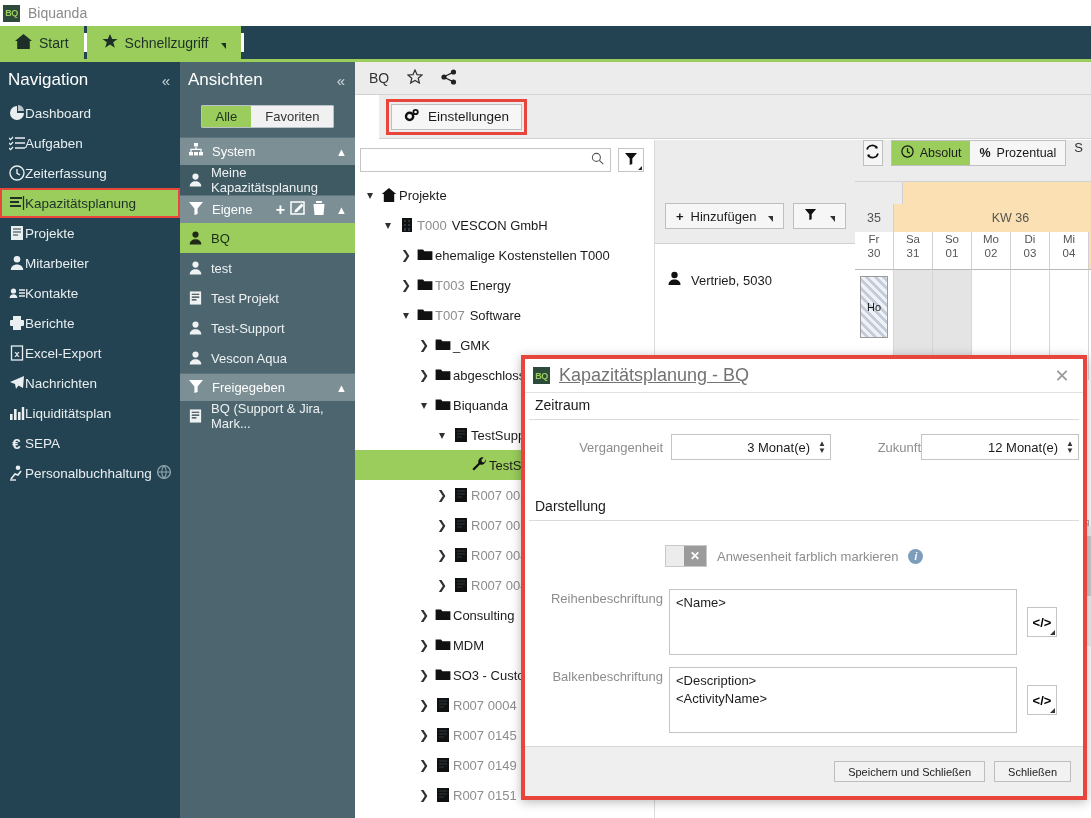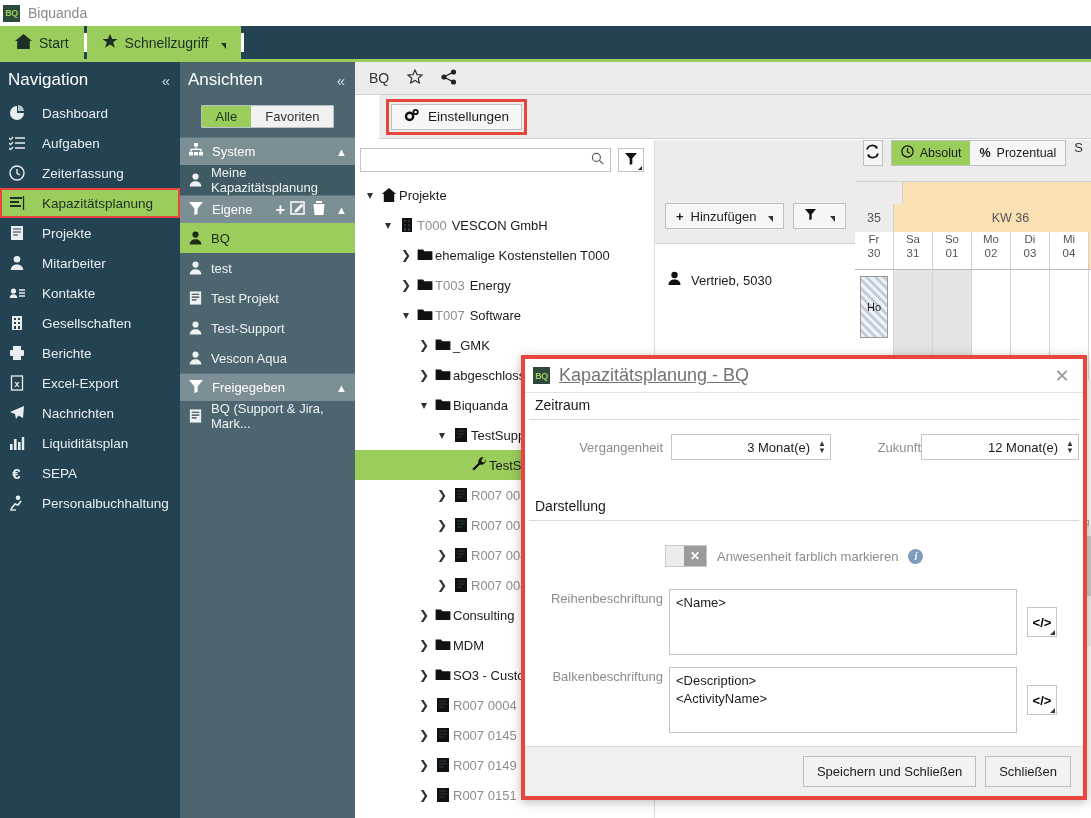--- a/index.html
+++ b/index.html
@@ -51,21 +51,21 @@
   .nav {
     position: absolute; top: 62px; left: 0; width: 180px; height: 756px;
     background: #234352; color: #ffffff;
   }
   .nav-header {
     height: 36px; display: flex; align-items: center;
     padding: 0 10px 0 8px; font-size: 17px; color: #ffffff;
   }
   .nav-header .collapse { margin-left: auto; font-size: 15px; color: #cfd8dc; }
   .nav-item {
-    height: 30px; display: flex; align-items: center; gap: 17px;
+    height: 30px; display: flex; align-items: center; gap: 0;
     padding: 0 8px; font-size: 13.5px; color: #e9eef0; cursor: default;
   }
   .nav-item .ico {
     width: 17px; height: 17px; display: inline-flex;
     align-items: center; justify-content: center; flex: 0 0 17px;
   }
   .nav-item.selected {
     background: #9ACD5B; color: #1d2f27;
     outline: 2px solid #e8453c; outline-offset: -2px;
   }
@@ -287,22 +287,22 @@
   .codebtn::after {
     content: ""; position: absolute; right: 1px; bottom: 1px;
     border-left: 5px solid transparent; border-bottom: 5px solid #333;
   }
   .modal-footer {
     height: 50px; background: #efefef; border-top: 1px solid #d8d8d8;
     display: flex; align-items: center; justify-content: flex-end;
     gap: 9px; padding: 0 12px;
   }
   .fbtn {
-    height: 31px; padding: 0 13px; background: #f2f2f2; border: 1px solid #bdbdbd;
-    font-size: 13px; color: #1b1b1b; display: flex; align-items: center;
+    height: 21px; padding: 0 13px; background: #f2f2f2; border: 1px solid #bdbdbd;
+    font-size: 11px; color: #1b1b1b; display: flex; align-items: center;
   }
   
   .scrollstrip {
     position: absolute; right: 0; top: 386px; width: 11px; height: 120px;
     background: #f0f0f0; border-left: 1px solid #dcdcdc;
   }
   .scrollstrip .thumb { position: absolute; top: 10px; left: 1px; width: 9px; height: 60px; background: #cdcdcd; }
   .hatchbox {
     position: absolute; right: 2px; top: 380px; width: 22px; height: 52px;
     background: repeating-linear-gradient(45deg,#ffffff 0 3px,#c9c9c9 3px 6px);
@@ -404,29 +404,20 @@
         </div>
         <div class="nav-item">
           <span class="ico">
             <svg width="16" height="16" viewBox="0 0 16 16">
               <circle cx="4.5" cy="6" r="2.6" fill="#e9eef0"></circle>
               <path d="M.6 13c0-2.4 1.8-3.8 3.9-3.8S8.4 10.6 8.4 13z" fill="#e9eef0"></path>
               <path d="M10 5h6M10 8h6M10 11h6" stroke="#e9eef0" stroke-width="1.3"></path>
             </svg>
           </span>
           <span>Kontakte</span>
-        </div>
-        <div class="nav-item">
-          <span class="ico">
-            <svg width="16" height="16" viewBox="0 0 16 16">
-              <rect x="3" y="1" width="10" height="14" fill="#e9eef0"></rect>
-              <path d="M5 3h2v2H5zM9 3h2v2H9zM5 7h2v2H5zM9 7h2v2H9zM5 11h2v3H5zM9 11h2v3H9z" fill="#2b3a42"></path>
-            </svg>
-          </span>
-          <span>Gesellschaften</span>
         </div>
         <div class="nav-item">
           <span class="ico">
             <svg width="16" height="16" viewBox="0 0 16 16">
               <rect x="4" y="1" width="8" height="4" fill="#e9eef0"></rect>
               <rect x="1" y="5" width="14" height="6" rx="1" fill="#e9eef0"></rect>
               <rect x="4" y="11" width="8" height="4" fill="#e9eef0"></rect>
             </svg>
           </span>
           <span>Berichte</span>

